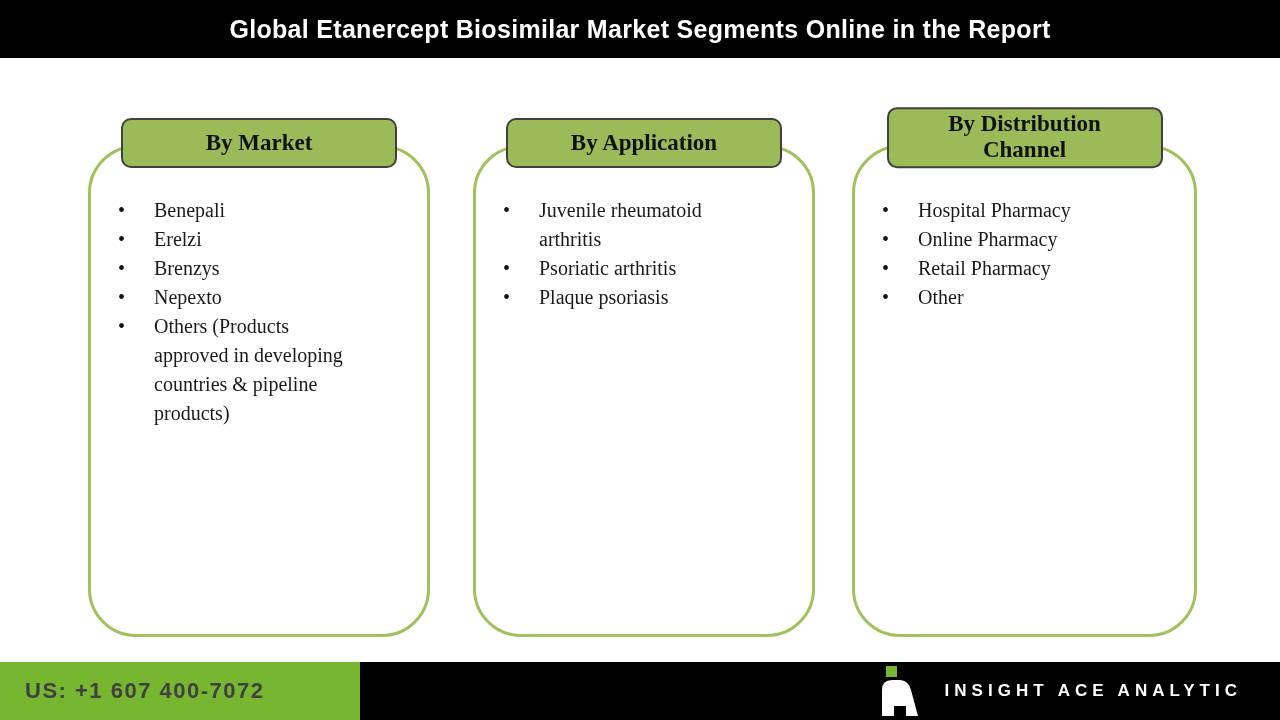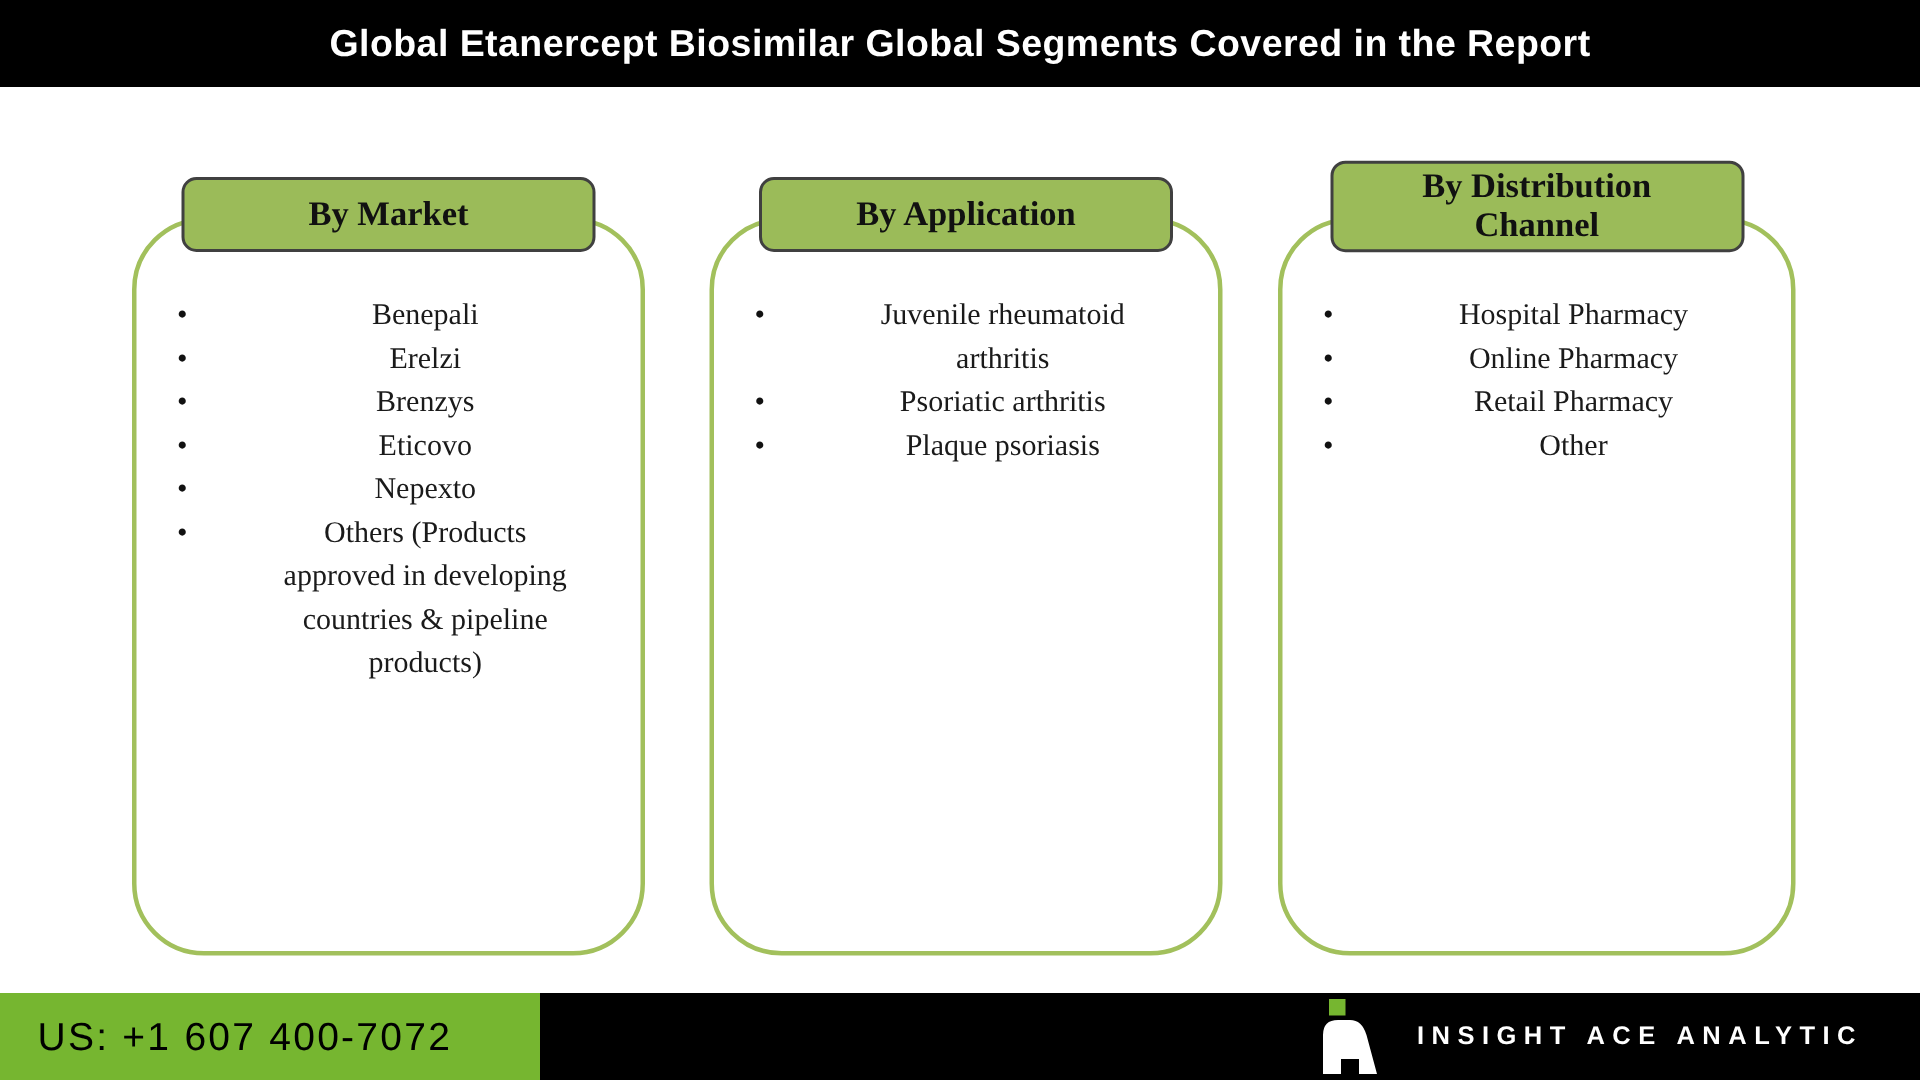--- a/index.html
+++ b/index.html
@@ -26,21 +26,20 @@
   .panel-application  { left:473px; width:342px; }
   .panel-distribution { left:852px; width:345px; }
 
   .panel-box {
     position:absolute; top:35px; left:0; right:0; bottom:0;
     background:#fff;
     border:3px solid var(--panel-border, #a2c05c);
     border-radius:48px;
     box-sizing:border-box;
     padding:48px 14px 0 25px;
-    text-align:center;
   }
   .panel-header {
     position:absolute; top:58px; left:50%;
     transform:translate(-50%, -100%);
     width:276px; min-height:50px;
     box-sizing:border-box;
     background:var(--header-fill, #9bbb59);
     border:2px solid var(--header-border, #404040);
     border-radius:10px;
     display:flex; align-items:center; justify-content:center;
@@ -70,51 +69,50 @@
     background:var(--footer-bg, #000);
   }
   .phone-block {
     position:absolute; left:0; top:0; width:360px; height:58px;
     background:var(--footer-accent, #76b630);
     display:flex; align-items:center;
     padding-left:25px; box-sizing:border-box;
   }
   .phone-text {
     font-family:"Liberation Sans", sans-serif;
-    font-weight:normal; font-size:26px; letter-spacing:1.5px;
-    color:#000000;
+    font-weight:bold; font-size:22px; letter-spacing:1.5px;
+    color:#404040;
   }
   .brand-block {
     position:absolute; right:38px; top:0; height:58px;
     display:flex; align-items:center; gap:25px;
   }
   .brand-logo { display:block; height:50px; width:auto; }
   .brand-name {
     color:#fff; font-family:"Liberation Sans", sans-serif;
     font-weight:bold; font-size:17px; letter-spacing:5px;
     white-space:nowrap;
     text-align:right;
   }
 </style>
 </head>
 <body>
 
 <div class="canvas">
 
   <div class="title-bar">
-    <div class="title-text">Global Etanercept Biosimilar Global Segments Covered in the Report</div>
+    <div class="title-text">Global Etanercept Biosimilar Market Segments Online in the Report</div>
   </div>
 
   <div class="panel panel-brand">
     <div class="panel-box">
       <ul class="segment-list">
           <li>Benepali</li>
           <li>Erelzi</li>
           <li>Brenzys</li>
-          <li>Eticovo</li>
           <li>Nepexto</li>
           <li>Others (Products
 approved in developing
 countries &amp; pipeline
 products)</li>
         </ul>
     </div>
     <div class="panel-header">By Market</div>
   </div>
 

